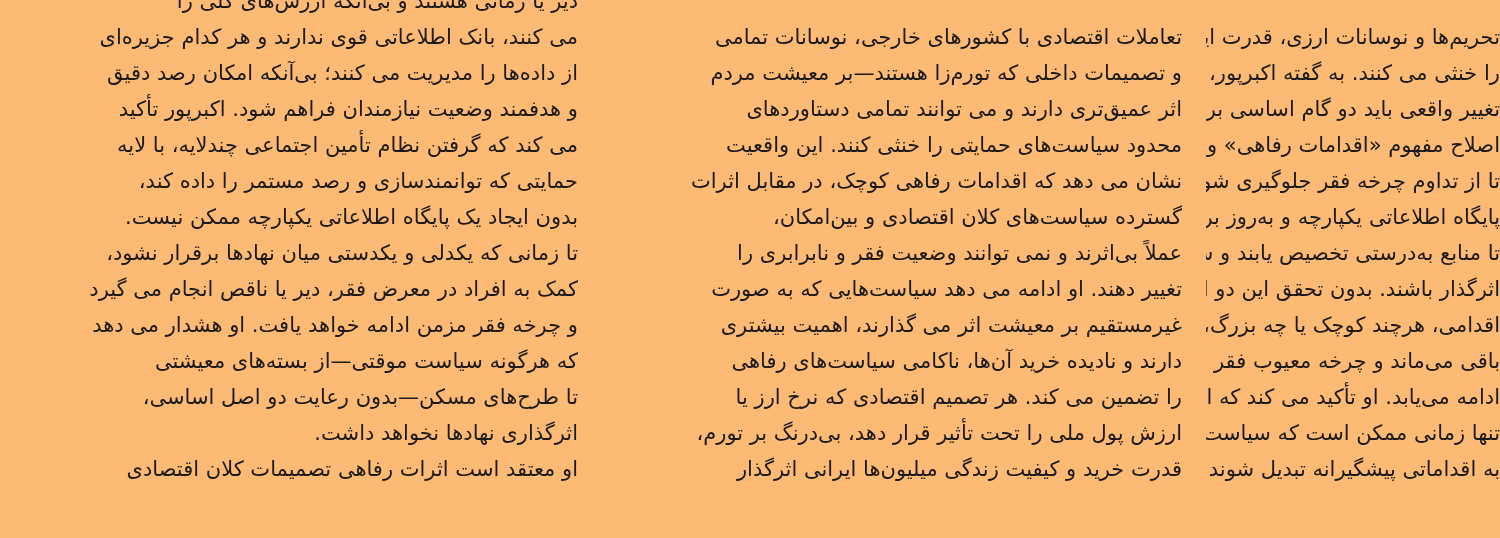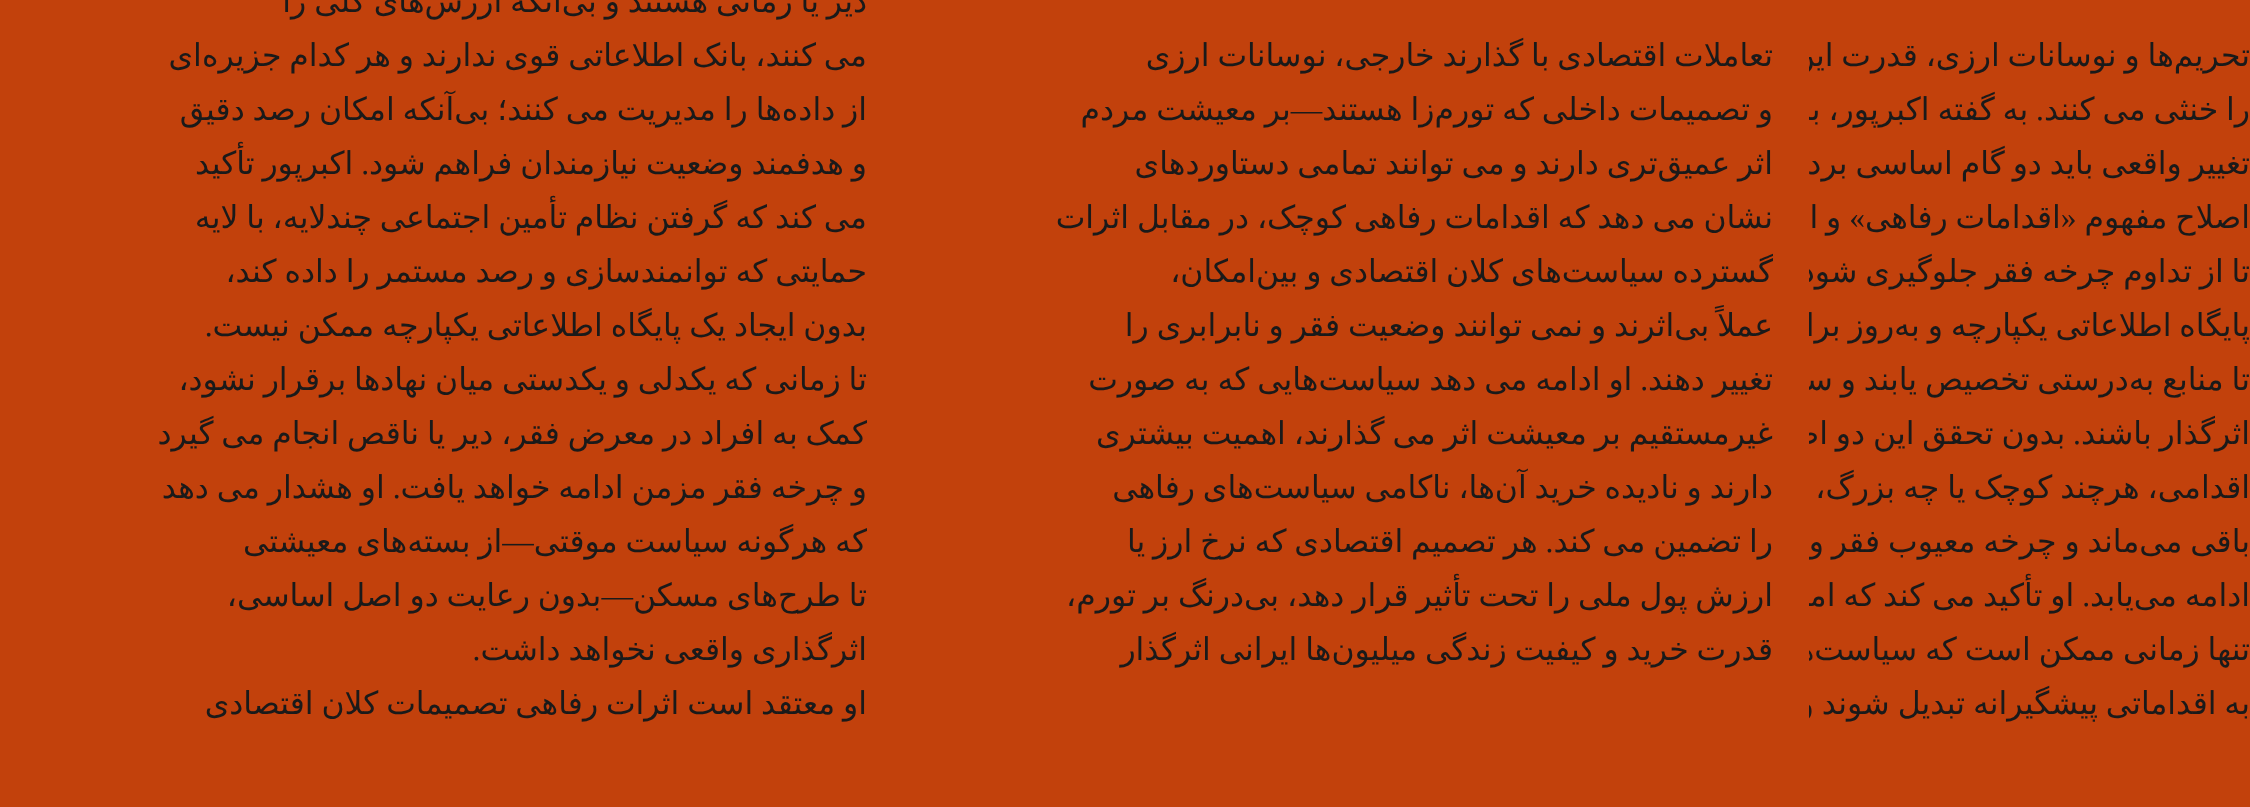--- a/index.html
+++ b/index.html
@@ -11,22 +11,21 @@
       width: 1500px;
       height: 538px;
       overflow: hidden;
       position: relative;
       font-family: "DejaVu Sans", sans-serif;
       color: #1a1a1a;
     }
     .page {
       position: absolute;
       inset: 0;
-      background: #c2410c;
-      font-family: Liberation Serif, serif;
+      background: #fdba74;
     }
     .column {
       position: absolute;
       top: -17px;
       direction: rtl;
       text-align: justify;
       text-align-last: right;
       font-size: 21px;
       line-height: 36px;
       letter-spacing: -0.3px;
@@ -71,29 +70,30 @@
     <span class="line">از داده‌ها را مدیریت می کنند؛ بی‌آنکه امکان رصد دقیق</span>
     <span class="line">و هدفمند وضعیت نیازمندان فراهم شود. اکبرپور تأکید</span>
     <span class="line">می کند که گرفتن نظام تأمین اجتماعی چندلایه، با لایه</span>
     <span class="line">حمایتی که توانمندسازی و رصد مستمر را داده کند،</span>
     <span class="line">بدون ایجاد یک پایگاه اطلاعاتی یکپارچه ممکن نیست.</span>
     <span class="line">تا زمانی که یکدلی و یکدستی میان نهادها برقرار نشود،</span>
     <span class="line">کمک به افراد در معرض فقر، دیر یا ناقص انجام می گیرد</span>
     <span class="line">و چرخه فقر مزمن ادامه خواهد یافت. او هشدار می دهد</span>
     <span class="line">که هرگونه سیاست موقتی—از بسته‌های معیشتی</span>
     <span class="line">تا طرح‌های مسکن—بدون رعایت دو اصل اساسی،</span>
-    <span class="line para-end">اثرگذاری واقعی نخواهد داشت.</span>
+    <span class="line para-end">اثرگذاری نهادها نخواهد داشت.</span>
     <span class="line">او معتقد است اثرات رفاهی تصمیمات کلان اقتصادی</span>
   </div>
 
   <div class="column col-middle">
     <span class="line partial-top"></span>
-    <span class="line">تعاملات اقتصادی با گذارند خارجی، نوسانات ارزی</span>
+    <span class="line">تعاملات اقتصادی با کشورهای خارجی، نوسانات تمامی</span>
     <span class="line">و تصمیمات داخلی که تورم‌زا هستند—بر معیشت مردم</span>
     <span class="line">اثر عمیق‌تری دارند و می توانند تمامی دستاوردهای</span>
+    <span class="line">محدود سیاست‌های حمایتی را خنثی کنند. این واقعیت</span>
     <span class="line">نشان می دهد که اقدامات رفاهی کوچک، در مقابل اثرات</span>
     <span class="line">گسترده سیاست‌های کلان اقتصادی و بین‌امکان،</span>
     <span class="line">عملاً بی‌اثرند و نمی توانند وضعیت فقر و نابرابری را</span>
     <span class="line">تغییر دهند. او ادامه می دهد سیاست‌هایی که به صورت</span>
     <span class="line">غیرمستقیم بر معیشت اثر می گذارند، اهمیت بیشتری</span>
     <span class="line">دارند و نادیده خرید آن‌ها، ناکامی سیاست‌های رفاهی</span>
     <span class="line">را تضمین می کند. هر تصمیم اقتصادی که نرخ ارز یا</span>
     <span class="line">ارزش پول ملی را تحت تأثیر قرار دهد، بی‌درنگ بر تورم،</span>
     <span class="line">قدرت خرید و کیفیت زندگی میلیون‌ها ایرانی اثرگذار</span>
   </div>

